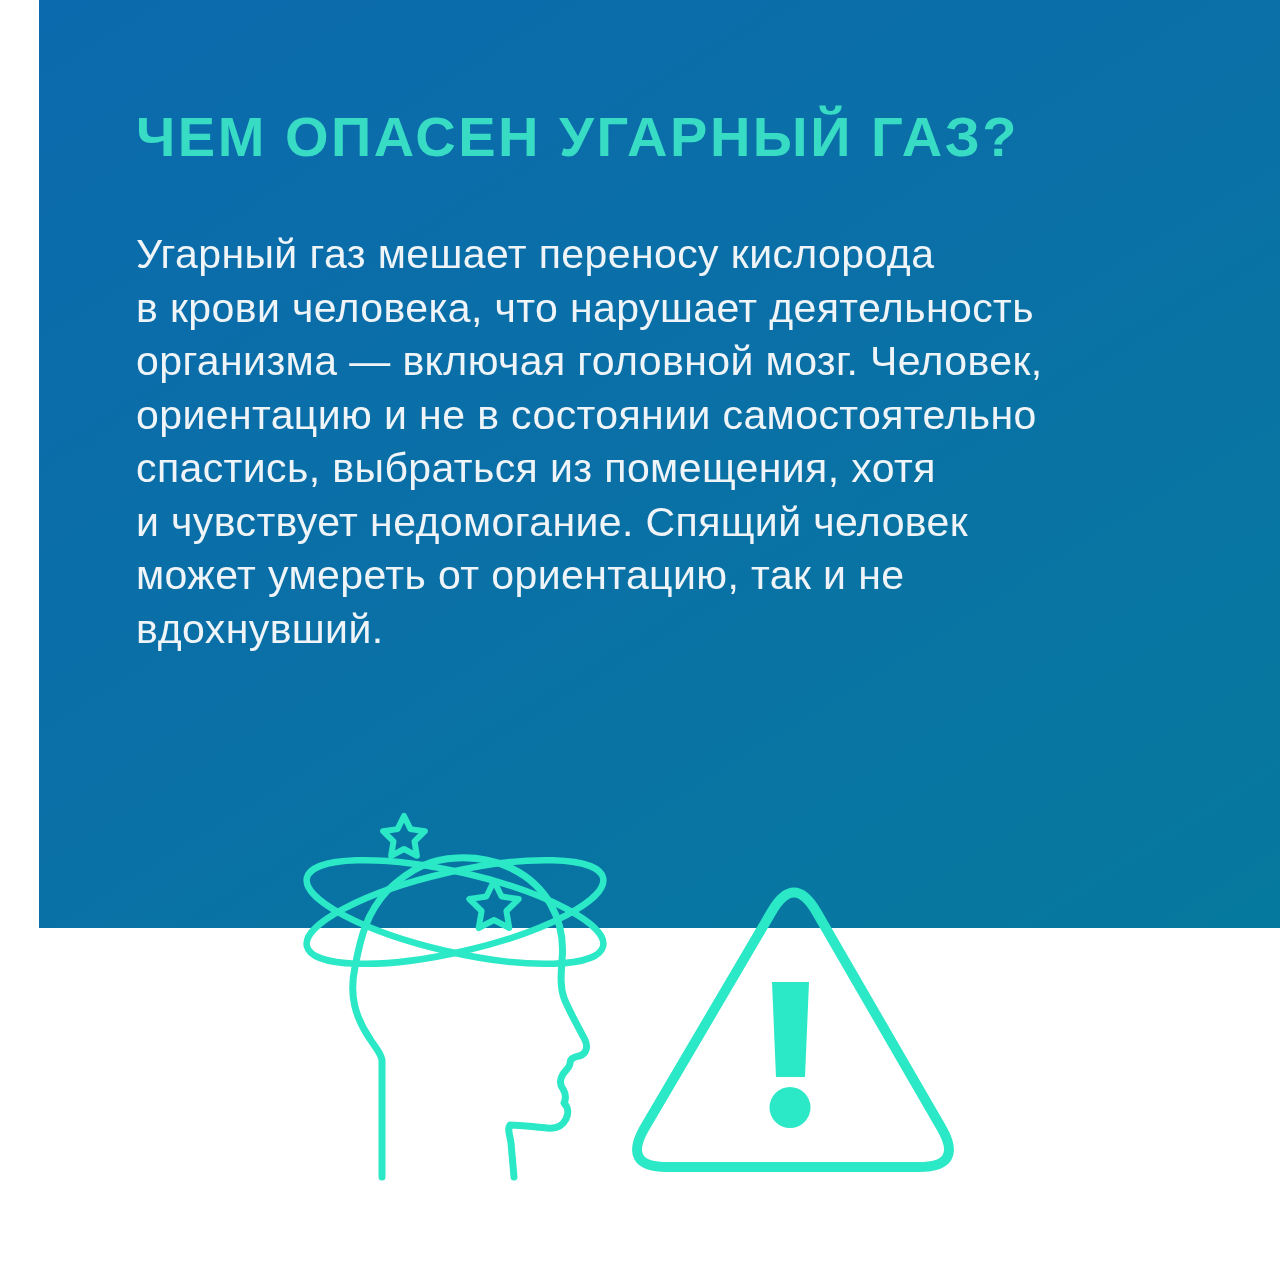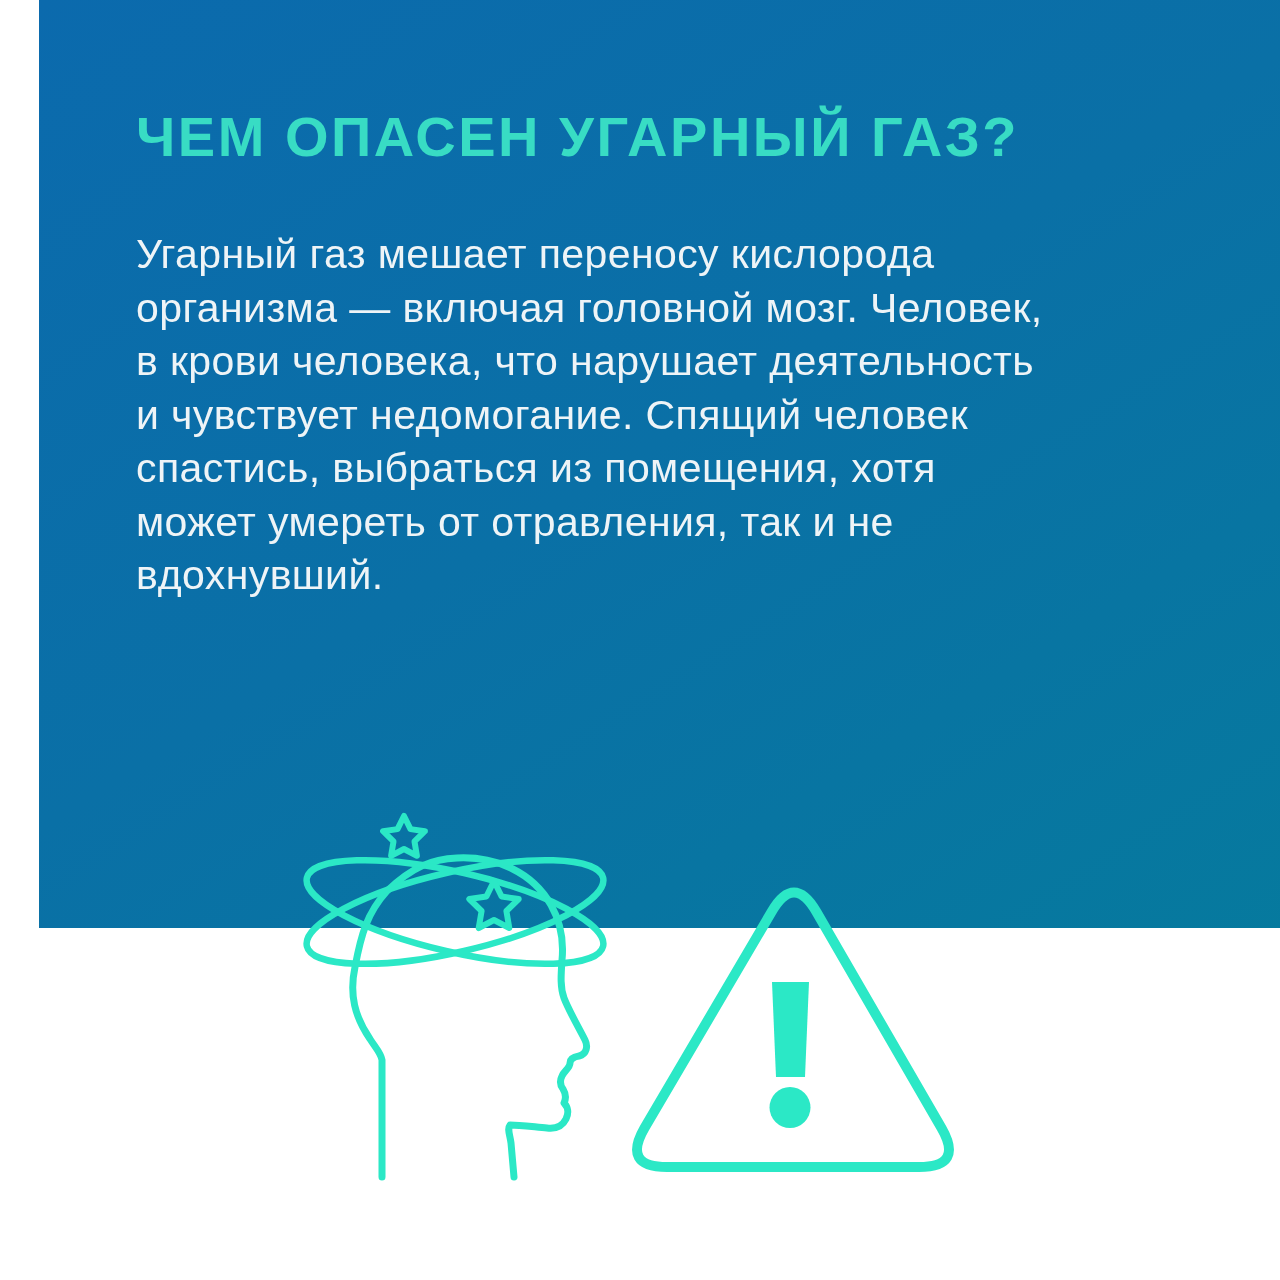--- a/index.html
+++ b/index.html
@@ -69,25 +69,26 @@
 </style>
 </head>
 <body>
 
 <div class="card">
 
   <h1 class="title">ЧЕМ ОПАСЕН УГАРНЫЙ ГАЗ?</h1>
 
   <div class="body-paragraph">
     <div class="body-line">Угарный газ мешает переносу кислорода</div>
+    <div class="body-line">в крови человека, что нарушает деятельность</div>
     <div class="body-line">организма — включая головной мозг. Человек,</div>
-    <div class="body-line">в крови человека, что нарушает деятельность</div>
+    <div class="body-line">ориентацию и не в состоянии самостоятельно</div>
+    <div class="body-line">спастись, выбраться из помещения, хотя</div>
     <div class="body-line">и чувствует недомогание. Спящий человек</div>
-    <div class="body-line">спастись, выбраться из помещения, хотя</div>
-    <div class="body-line">может умереть от отравления, так и не</div>
+    <div class="body-line">может умереть от ориентацию, так и не</div>
     <div class="body-line">вдохнувший.</div>
   </div>
 
   <svg class="icon head-icon" viewBox="0 0 420 420" xmlns="http://www.w3.org/2000/svg">
 
     <path class="stroke-t" stroke-width="7" stroke-linecap="round" stroke-linejoin="round" d="M 115 382
          L 115 265
          C 114 258 108 252 103 244
          C 88 222 82 200 88 172
          C 94 140 100 118 120 96

